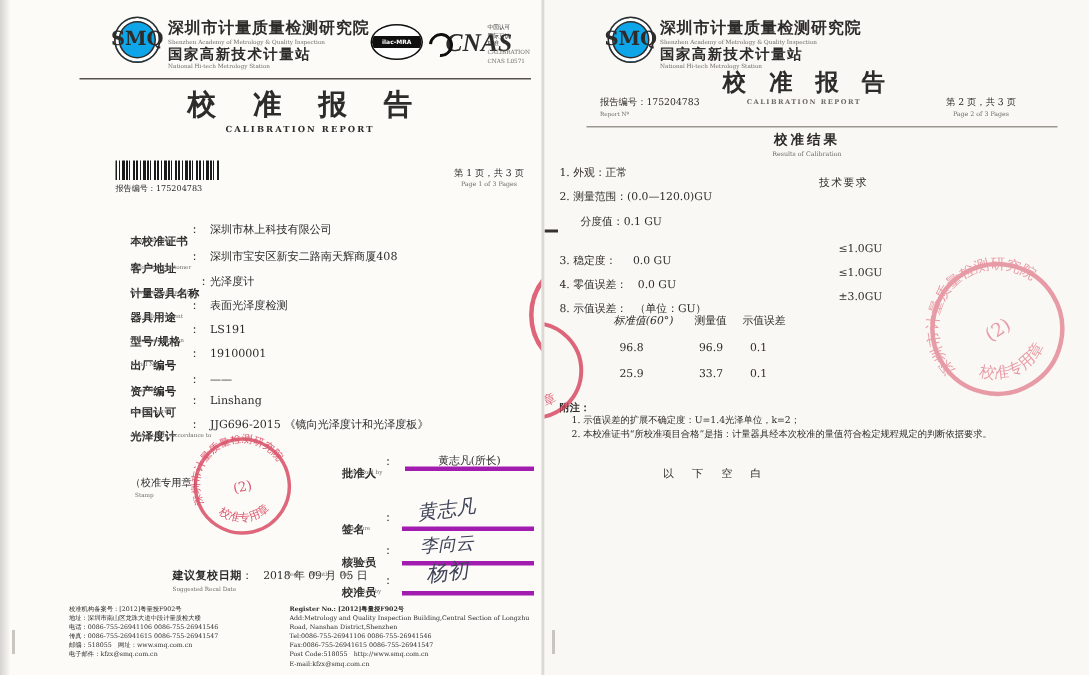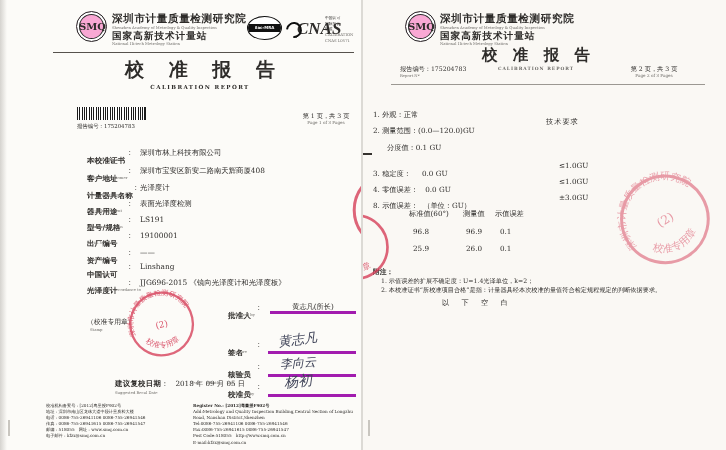--- a/index.html
+++ b/index.html
@@ -16,21 +16,21 @@
   .f38{font-size:3.8px;line-height:1.35;}
   .f42{font-size:4.2px;line-height:1.45;}
   .f54{font-size:5.4px;line-height:1.3;}
   .f6{font-size:6.2px;line-height:1.3;}
   .f68{font-size:6.8px;line-height:1.3;}
   .f7{font-size:7.2px;line-height:1.25;}
   .hr{height:1px;background:#56524d;}
   .hrLight{height:1px;background:#9b9892;}
   .uline{border-bottom:3px solid #a21caf;}
   .hand{font-style:italic;color:#3f4358;font-weight:500;}
-  .smq{width:29px;height:29px;border:1.6px solid #2c2c2c;border-radius:50%;box-shadow:inset 0 0 0 2px #fff,inset 0 0 0 3px #2c2c2c;display:flex;align-items:center;justify-content:flex-end;font-size:10px;font-weight:bold;background:#f9a8d4;}
+  .smq{width:29px;height:29px;border:1.6px solid #2c2c2c;border-radius:50%;box-shadow:inset 0 0 0 2px #fff,inset 0 0 0 3px #2c2c2c;display:flex;align-items:center;justify-content:center;font-size:13px;font-weight:bold;background:#0ea5e9;}
   .barcode{background:repeating-linear-gradient(90deg,#1b1b1b 0 1.2px,#fff 1.2px 2.1px,#1b1b1b 2.1px 2.7px,#fff 2.7px 4.5px,#1b1b1b 4.5px 6.1px,#fff 6.1px 7px);}
   .ilac{width:33px;height:22px;border:1.8px solid #101010;border-radius:50%;position:relative;overflow:hidden;background:#fff;}
   .ilacband{position:absolute;left:-2px;right:-2px;top:7px;height:7.5px;background:#101010;color:#fff;font-size:4px;text-align:center;line-height:7.6px;font-weight:bold;font-family:"DejaVu Sans",sans-serif;}
   .cnasring{width:12px;height:12px;border:2.4px solid #101010;border-left-color:transparent;border-radius:50%;display:inline-block;transform:rotate(-40deg);vertical-align:middle;}
   .cnastxt{font-size:17px;font-weight:bold;font-style:italic;letter-spacing:0;font-family:Liberation Serif, serif;margin-left:-5px;}
   .frow{position:absolute;left:87px;width:268px;height:17px;}
   .flabel{font-size:7.4px;font-weight:bold;letter-spacing:.3px;white-space:nowrap;}
   .fcolon{position:absolute;left:39px;top:0;font-size:7.4px;}
   .fvalue{position:absolute;left:53px;top:0;font-size:7.4px;white-space:nowrap;}
   .fen{position:absolute;left:0;top:8.5px;font-size:3.8px;color:#6e6c68;white-space:nowrap;}
@@ -237,20 +237,24 @@
       <div class="f6">报告编号：175204783</div>
       <div class="en f38">Report Nº</div>
     </div>
     <div class="p ctr" style="left:262px;top:65px;width:58px;">
       <div class="f6">第 2 页，共 3 页</div>
       <div class="en f42">Page 2 of 3 Pages</div>
     </div>
 
     <div class="p hrLight" style="left:28px;top:84px;width:314px;"></div>
 
+    <div class="p ctr" style="left:120px;top:87px;width:110px;">
+      <div class="b" style="font-size:9px;letter-spacing:2px;">校准结果</div>
+      <div class="en f42">Results of Calibration</div>
+    </div>
 
     <div class="p f7" style="left:10px;top:110px;">1. 外观：正常</div>
     <div class="p f7" style="left:183px;top:117px;letter-spacing:1px;">技术要求</div>
     <div class="p f7" style="left:10px;top:126px;">2. 测量范围：(0.0—120.0)GU</div>
     <div class="p f7" style="left:24px;top:143px;">分度值：0.1 GU</div>
 
     <div class="p" style="left:10px;top:161px;width:340px;height:10px;">
       <span class="f7">3. 稳定度：</span>
       <span class="f7" style="margin-left:6px;">0.0 GU</span>
       <span class="p f7" style="left:186px;top:0;">≤1.0GU</span>
@@ -260,36 +264,36 @@
       <span class="f7" style="margin-left:2px;">0.0 GU</span>
       <span class="p f7" style="left:186px;top:0;">≤1.0GU</span>
     </div>
     <div class="p" style="left:10px;top:193px;width:340px;height:10px;">
       <span class="f7">8. 示值误差：</span>
       <span class="f7">（单位：GU）</span>
       <span class="p f7" style="left:186px;top:0;">±3.0GU</span>
     </div>
 
     <div class="p" style="left:0;top:209px;width:363px;height:50px;">
-      <span class="p f7" style="left:46px;top:0;">标准值(60°)</span>
+      <span class="p f7" style="left:46px;top:0;font-style:italic;">标准值(60°)</span>
       <span class="p f7" style="left:100px;top:0;">测量值</span>
       <span class="p f7" style="left:132px;top:0;">示值误差</span>
       <span class="p f7" style="left:50px;top:18px;">96.8</span>
       <span class="p f7" style="left:103px;top:18px;">96.9</span>
       <span class="p f7" style="left:137px;top:18px;">0.1</span>
       <span class="p f7" style="left:50px;top:35px;">25.9</span>
-      <span class="p f7" style="left:103px;top:35px;">26.0</span>
+      <span class="p f7" style="left:103px;top:35px;">33.7</span>
       <span class="p f7" style="left:137px;top:35px;">0.1</span>
     </div>
 
     <div class="p f68 b" style="left:10px;top:268px;">附注：</div>
     <div class="p f6" style="left:18px;top:277px;width:330px;">1. 示值误差的扩展不确定度：U=1.4光泽单位，k=2；</div>
     <div class="p f6" style="left:18px;top:286px;width:334px;">2. 本校准证书“所校准项目合格”是指：计量器具经本次校准的量值符合检定规程规定的判断依据要求。</div>
 
-    <div class="p f7" style="left:55px;top:298px;letter-spacing:5px;padding-left:24px;">以 下 空 白</div>
+    <div class="p f7" style="left:55px;top:311px;letter-spacing:5px;padding-left:24px;">以 下 空 白</div>
 
     <div class="p stampWrap" style="left:-42px;top:212px;opacity:.8;">
       <svg width="70" height="70" viewBox="0 0 100 100">
         <circle cx="50" cy="50" r="45" fill="none" stroke="#d6405a" stroke-width="3.8"></circle>
         <path id="s3bot" d="M 16,64 A 38,38 0 0 0 84,64" fill="none"></path>
         <text font-size="12" fill="#d6405a"><textPath href="#s3bot" startOffset="6%">校准专用章</textPath></text>
       </svg>
     </div>
 
     <div class="p" style="left:256px;top:172px;transform:rotate(-32deg);opacity:.5;">

